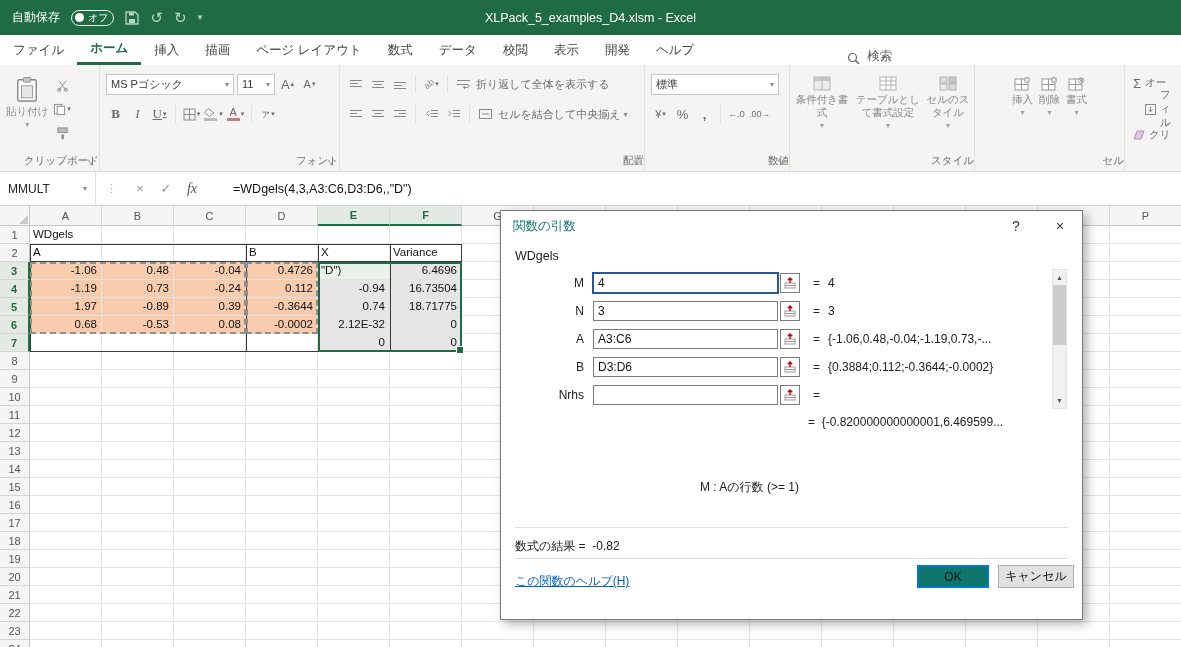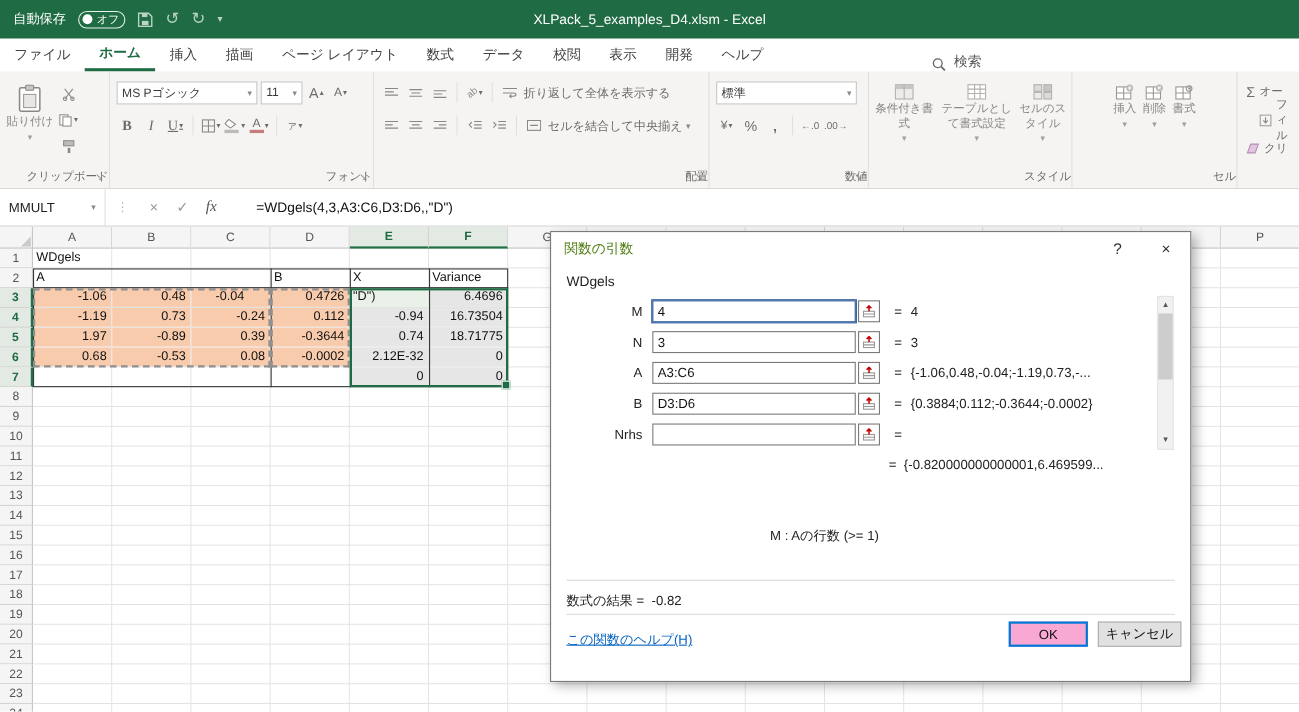--- a/index.html
+++ b/index.html
@@ -65,42 +65,42 @@
   .ovl{position:absolute;pointer-events:none;}
   .tblbox{border:1px solid #3a3a3a;z-index:3;}
   .tblline-b{border-bottom:1px solid #3a3a3a;z-index:3;}
   .tblline-l{border-left:1px solid #3a3a3a;z-index:3;}
   .argrect{border:2px dashed #8f8f8f;z-index:3;}
   .selrect{border:2px solid #1F6B43;z-index:4;}
   .selrect:after{content:"";position:absolute;right:-4px;bottom:-4px;width:6px;height:6px;background:#1F6B43;border:1px solid #fff;}
   
   #dialog{position:absolute;left:500px;top:210px;width:583px;height:410px;background:#fff;border:1px solid #7a7a7a;box-shadow:4px 4px 10px rgba(0,0,0,.3);z-index:10;font-size:12px;}
   #dlg-titlebar{height:30px;display:flex;align-items:center;padding-left:12px;}
-  #dlg-title{flex:1;font-size:12.5px;color:#4d7c0f;}
+  #dlg-title{flex:1;font-size:12.5px;color:#0f766e;}
   .dlg-sys{width:44px;height:30px;display:flex;align-items:center;justify-content:center;color:#333;font-size:14px;cursor:pointer;}
   #dlg-fnname{position:absolute;left:14px;top:38px;font-size:12.5px;color:#222;}
   #dlg-fields{position:absolute;left:14px;top:58px;right:40px;}
   .frow{display:flex;align-items:center;height:28px;}
   .flabel{width:78px;text-align:right;padding-right:9px;color:#222;}
   .finput{width:185px;height:20px;border:1px solid #7a7a7a;background:#fff;font-size:12px;padding:0 4px;font-family:inherit;color:#111;}
   .finput.focused{border:1px solid #2b579a;outline:1px solid #2b579a;}
   .fpick{width:20px;height:20px;border:1px solid #7a7a7a;margin-left:2px;display:flex;align-items:center;justify-content:center;background:#fff;cursor:pointer;}
   .feq{margin-left:13px;width:10px;color:#222;}
   .fval{margin-left:5px;color:#222;white-space:nowrap;overflow:hidden;}
   #dlg-scroll{position:absolute;right:15px;top:58px;width:15px;height:140px;background:#F1F1F1;border:1px solid #E3E3E3;}
   #dlg-scroll .arr{height:15px;display:flex;align-items:center;justify-content:center;font-size:7px;color:#555;}
   #dlg-thumb{position:absolute;left:0;top:15px;width:13px;height:60px;background:#CDCDCD;}
   #dlg-arrayresult{position:absolute;left:14px;top:204px;padding-left:293px;color:#222;white-space:nowrap;}
   #dlg-desc{position:absolute;left:14px;top:238px;right:20px;color:#222;}
   #dlg-paramhelp{position:absolute;left:199px;top:268px;color:#222;}
   .dlg-div{position:absolute;left:14px;right:14px;border-top:1px solid #DBDBDB;}
   #dlg-result{position:absolute;left:14px;top:327px;color:#222;}
   #dlg-help{position:absolute;left:14px;top:362px;color:#0563C1;text-decoration:underline;cursor:pointer;}
   .dlg-btn{position:absolute;top:354px;height:23px;display:flex;align-items:center;justify-content:center;font-size:12px;cursor:pointer;}
-  #dlg-ok{right:93px;width:72px;background:#f9a8d4;border:2px solid #0078D7;color:#111;}
+  #dlg-ok{right:93px;width:72px;background:#0f766e;border:2px solid #0078D7;color:#111;}
   #dlg-cancel{right:8px;width:76px;background:#E1E1E1;border:1px solid #ADADAD;color:#111;}
 </style>
 </head>
 <body>
 
 <div id="app">
 
   <div id="titlebar">
     <div id="qat">
       <span class="as-label">自動保存</span>
@@ -532,21 +532,21 @@
       <div class="rowhdr" style="top: 398px;">22</div>
       <div class="rowhdr" style="top: 416px;">23</div>
       <div class="rowhdr" style="top: 434px;">24</div>
       <div class="cell" style="left: 30px; top: 20px;">WDgels</div>
       <div class="cell" style="left: 30px; top: 38px;">A</div>
       <div class="cell" style="left: 246px; top: 38px;">B</div>
       <div class="cell" style="left: 318px; top: 38px;">X</div>
       <div class="cell" style="left: 390px; top: 38px;">Variance</div>
       <div class="cell num peach" style="left: 30px; top: 56px;">-1.06</div>
       <div class="cell num peach" style="left: 102px; top: 56px;">0.48</div>
-      <div class="cell num peach" style="left: 174px; top: 56px; text-align: center;">-0.04</div>
+      <div class="cell num peach" style="left: 174px; top: 56px;">-0.04</div>
       <div class="cell num peach" style="left: 246px; top: 56px;">0.4726</div>
       <div class="cell activecell" style="left: 318px; top: 56px;">"D")</div>
       <div class="cell num selfill" style="left: 390px; top: 56px;">6.4696</div>
       <div class="cell num peach" style="left: 30px; top: 74px;">-1.19</div>
       <div class="cell num peach" style="left: 102px; top: 74px;">0.73</div>
       <div class="cell num peach" style="left: 174px; top: 74px;">-0.24</div>
       <div class="cell num peach" style="left: 246px; top: 74px;">0.112</div>
       <div class="cell num selfill" style="left: 318px; top: 74px;">-0.94</div>
       <div class="cell num selfill" style="left: 390px; top: 74px;">16.73504</div>
       <div class="cell num peach" style="left: 30px; top: 92px;">1.97</div>

